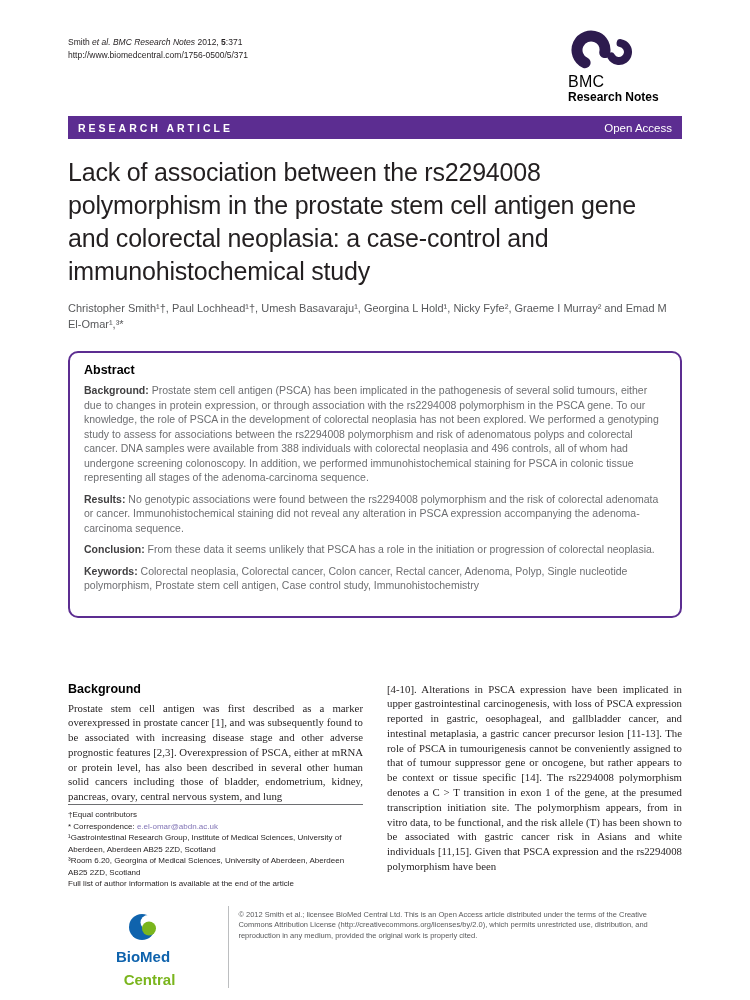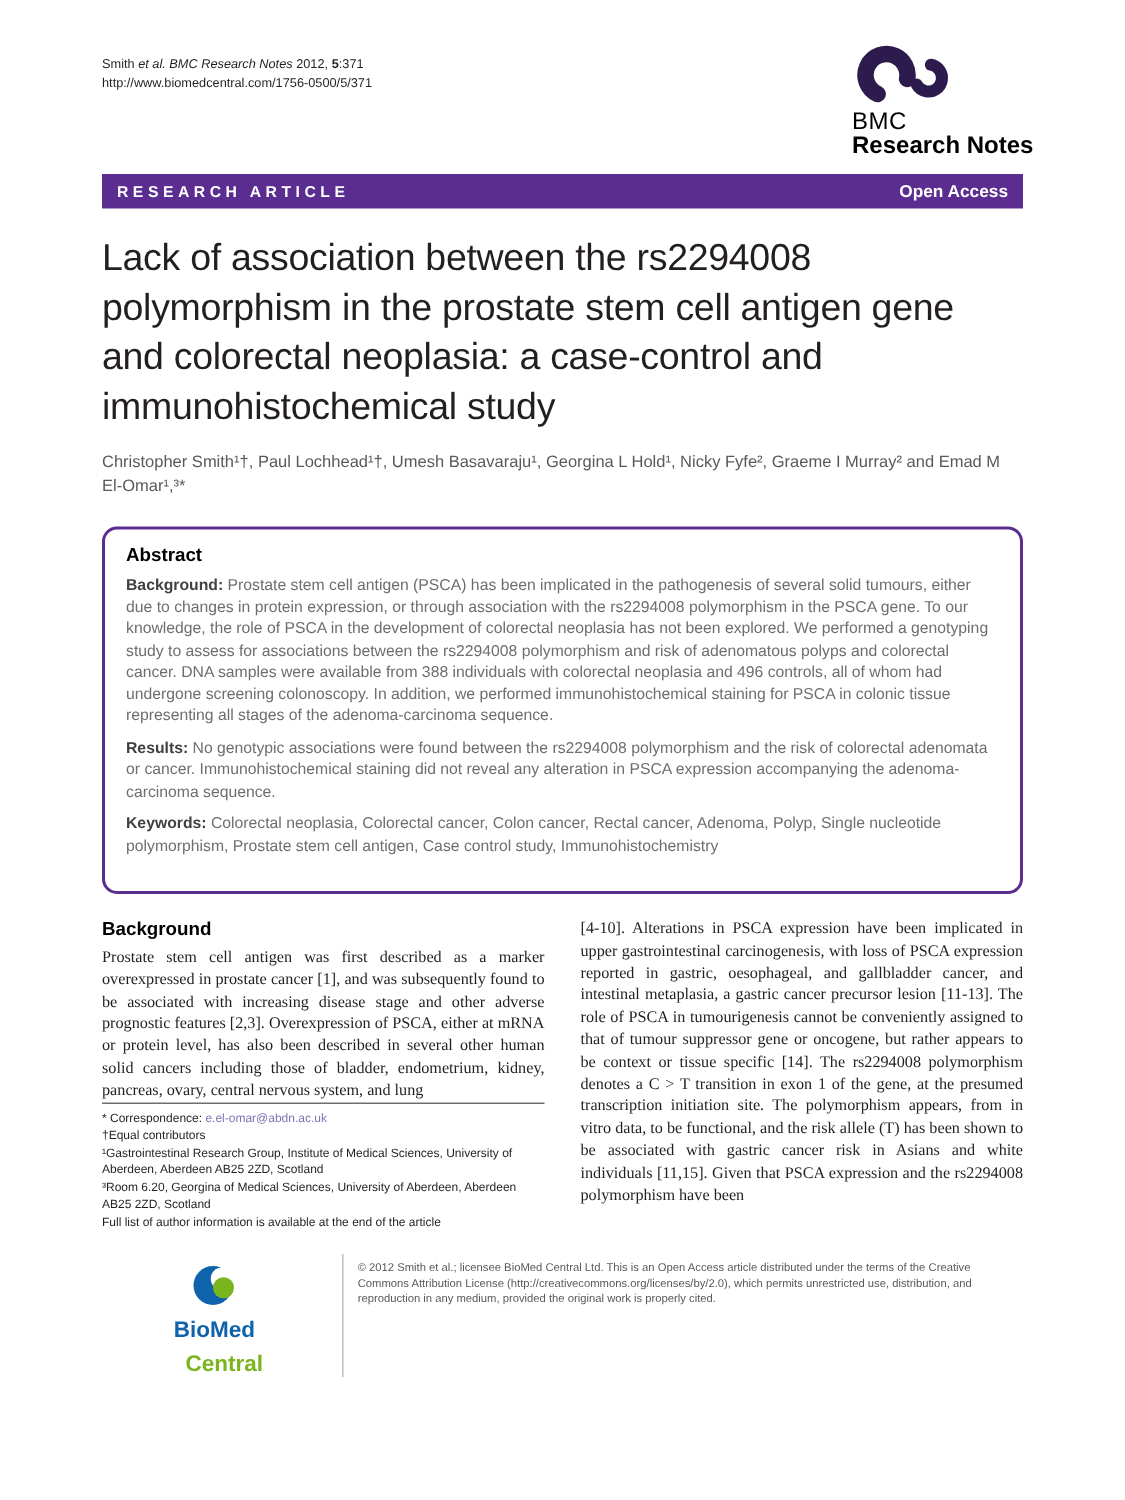--- a/index.html
+++ b/index.html
@@ -11,47 +11,47 @@
   .page { position:absolute; inset:0; background:#fff; padding:28px 68px 0 68px; }
 
   
   .top { display:flex; justify-content:space-between; align-items:flex-start; height:80px;gap:28px; }
   .cite { font-size:8.5px; line-height:13px; padding-top:8px; color:#231f20; }
   .cite i { font-style:italic; }
   .cite b { font-weight:bold; }
   .jlogo { width:114px; }
   .jlogo svg { display:block; margin:0 0 1px 2px; }
   .jlogo .bmc { font-weight:normal; font-size:16px; line-height:17px; letter-spacing:.3px; color:#000000; }
-  .jlogo .rn  { font-weight:bold; font-size:16px; line-height:15px; color:#000; white-space:nowrap; }
+  .jlogo .rn  { font-weight:bold; font-size:12px; line-height:15px; color:#000; white-space:nowrap; }
 
   
   .banner {
     margin-top:8px; height:23px; background:var(--purple,#5c2d91); color:#fff;
     display:flex; justify-content:space-between; align-items:center; padding:0 10px;
   }
   .banner .type { font-size:10.5px; font-weight:bold; letter-spacing:3px; }
-  .banner .access { font-size:11.5px; font-weight:bold; }
+  .banner .access { font-size:11.5px; font-weight:normal; }
 
   
   h1.title { margin-top:17px; font-size:25px; line-height:33px; font-weight:400; color:#231f20; max-width:592px; letter-spacing:-0.2px; }
   .authors { margin-top:12px; font-size:11px; line-height:16px; color:#58595b; max-width:606px; }
 
   
   .abstract {
     margin-top:19px; border:2px solid var(--purple,#5c2d91);
     border-radius:10px; padding:10px 14px 11px;
   }
   .abstract h2 { font-size:12.5px; font-weight:bold; color:#000; margin-bottom:6px; }
   .abstract p { font-size:10.5px; line-height:14.5px; color:#6d6e71; margin-bottom:7px; }
   .abstract p:last-child { margin-bottom:12px; }
   .abstract .lbl { font-weight:bold; color:#414042; }
 
   
   .columns { margin-top:16px; display:flex; gap:24px; }
-  .col { width:295px; }
+  .col { width:295px;margin-top:48px; }
   .col h2 { font-size:12.5px; font-weight:bold; color:#000; margin-bottom:5px; }
   .col p.bodytext {
     font-family:"Liberation Serif", serif; font-size:10.8px; line-height:14.8px;
     text-align:justify; color:#231f20;
   }
   .col.left { display:flex; flex-direction:column; }
   .footnotes {
     margin-top:auto; border-top:1px solid #6d6e71; padding-top:4px;
     font-size:8px; line-height:11.5px; color:#231f20;
   }
@@ -91,30 +91,31 @@
     <span class="access">Open Access</span>
   </div>
 
   <h1 class="title">Lack of association between the rs2294008 polymorphism in the prostate stem cell antigen gene and colorectal neoplasia: a case-control and immunohistochemical study</h1>
   <div class="authors">Christopher Smith¹†, Paul Lochhead¹†, Umesh Basavaraju¹, Georgina L Hold¹, Nicky Fyfe², Graeme I Murray² and Emad M El-Omar¹,³*</div>
 
   <div class="abstract">
     <h2>Abstract</h2>
     <p><span class="lbl">Background:</span><span> Prostate stem cell antigen (PSCA) has been implicated in the pathogenesis of several solid tumours, either due to changes in protein expression, or through association with the rs2294008 polymorphism in the PSCA gene. To our knowledge, the role of PSCA in the development of colorectal neoplasia has not been explored. We performed a genotyping study to assess for associations between the rs2294008 polymorphism and risk of adenomatous polyps and colorectal cancer. DNA samples were available from 388 individuals with colorectal neoplasia and 496 controls, all of whom had undergone screening colonoscopy. In addition, we performed immunohistochemical staining for PSCA in colonic tissue representing all stages of the adenoma-carcinoma sequence.</span></p>
     <p><span class="lbl">Results:</span><span> No genotypic associations were found between the rs2294008 polymorphism and the risk of colorectal adenomata or cancer. Immunohistochemical staining did not reveal any alteration in PSCA expression accompanying the adenoma-carcinoma sequence.</span></p>
+    <p><span class="lbl">Conclusion:</span><span> From these data it seems unlikely that PSCA has a role in the initiation or progression of colorectal neoplasia.</span></p>
     <p><span class="lbl">Keywords:</span><span> Colorectal neoplasia, Colorectal cancer, Colon cancer, Rectal cancer, Adenoma, Polyp, Single nucleotide polymorphism, Prostate stem cell antigen, Case control study, Immunohistochemistry</span></p>
   </div>
 
   <div class="columns">
     <div class="col left">
       <h2>Background</h2>
       <p class="bodytext">Prostate stem cell antigen was first described as a marker overexpressed in prostate cancer [1], and was subsequently found to be associated with increasing disease stage and other adverse prognostic features [2,3]. Overexpression of PSCA, either at mRNA or protein level, has also been described in several other human solid cancers including those of bladder, endometrium, kidney, pancreas, ovary, central nervous system, and lung</p>
       <div class="footnotes">
+        <p>†Equal contributors</p>
         <p><span>* Correspondence: </span><a class="email">e.el-omar@abdn.ac.uk</a></p>
-        <p>†Equal contributors</p>
         <p>¹Gastrointestinal Research Group, Institute of Medical Sciences, University of Aberdeen, Aberdeen AB25 2ZD, Scotland</p>
         <p>³Room 6.20, Georgina of Medical Sciences, University of Aberdeen, Aberdeen AB25 2ZD, Scotland</p>
         <p>Full list of author information is available at the end of the article</p>
       </div>
     </div>
     <div class="col right">
       <p class="bodytext">[4-10]. Alterations in PSCA expression have been implicated in upper gastrointestinal carcinogenesis, with loss of PSCA expression reported in gastric, oesophageal, and gallbladder cancer, and intestinal metaplasia, a gastric cancer precursor lesion [11-13]. The role of PSCA in tumourigenesis cannot be conveniently assigned to that of tumour suppressor gene or oncogene, but rather appears to be context or tissue specific [14]. The rs2294008 polymorphism denotes a C &gt; T transition in exon 1 of the gene, at the presumed transcription initiation site. The polymorphism appears, from in vitro data, to be functional, and the risk allele (T) has been shown to be associated with gastric cancer risk in Asians and white individuals [11,15]. Given that PSCA expression and the rs2294008 polymorphism have been</p>
     </div>
   </div>
 

